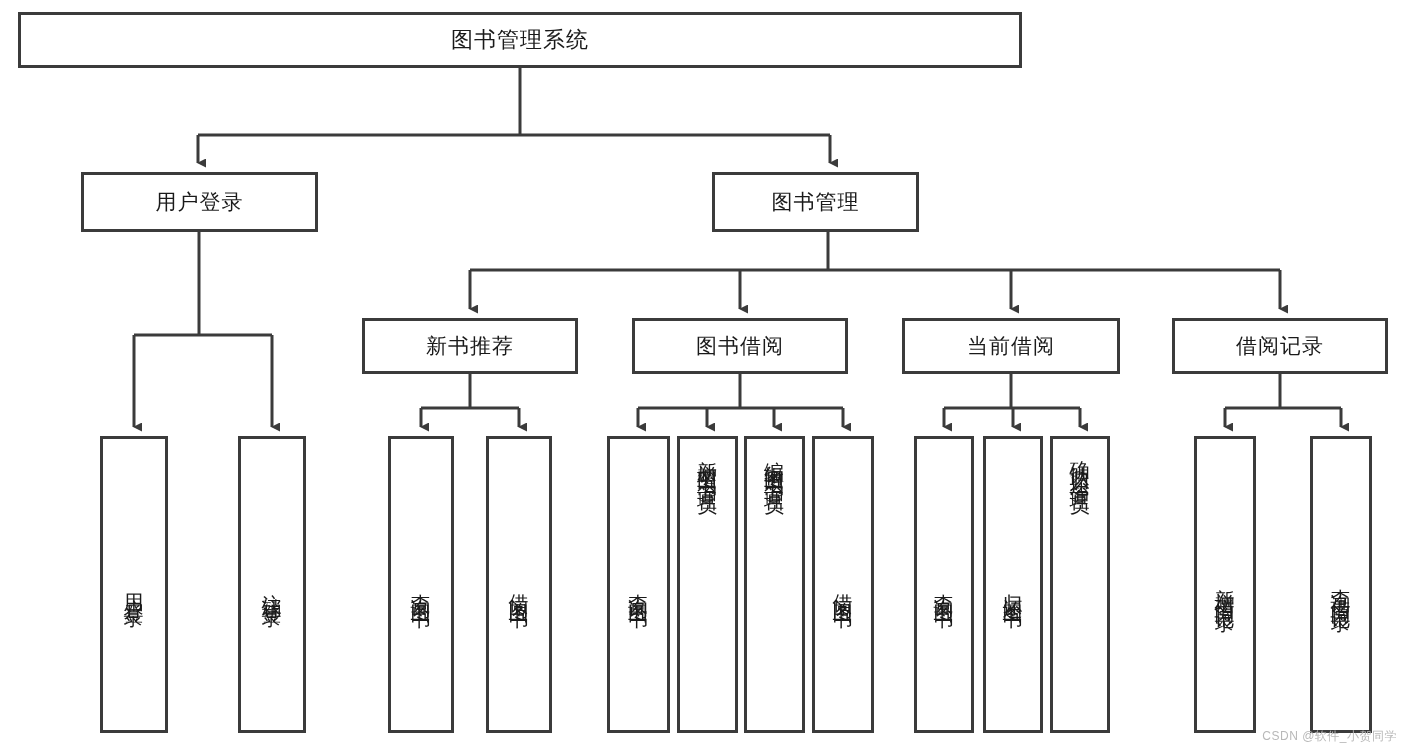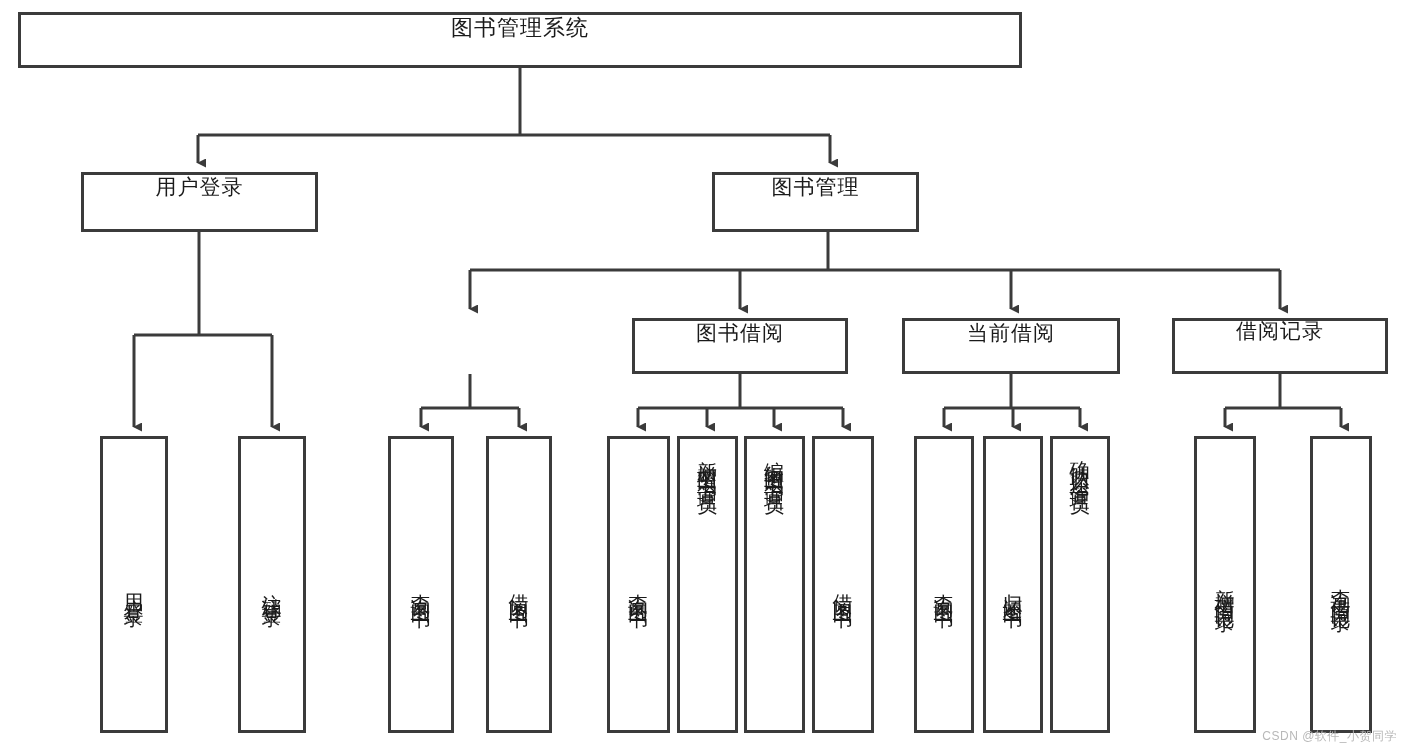--- a/index.html
+++ b/index.html
@@ -24,21 +24,21 @@
     width: 1405px;
     height: 747px;
     pointer-events: none;
   }
   .node {
     position: absolute;
     box-sizing: border-box;
     border: 3px solid #3b3b3b;
     background: #ffffff;
     display: flex;
-    align-items: flex-start;
+    align-items: center;
     justify-content: center;
     color: #1a1a1a;
     z-index: 2;
   }
   .node .label {
     font-size: 21px;
     line-height: 1.18;
     letter-spacing: 1px;
     white-space: nowrap;
     text-align: center;
@@ -131,27 +131,30 @@
     <span class="label">图书管理系统</span>
   </div>
 
   <div class="node mid" style="left:81px; top:172px; width:237px; height:60px;">
     <span class="label">用户登录</span>
   </div>
   <div class="node mid" style="left:712px; top:172px; width:207px; height:60px;">
     <span class="label">图书管理</span>
   </div>
 
+  <div class="node mid" style="left:362px; top:318px; width:216px; height:56px;">
+    <span class="label">新书推荐</span>
+  </div>
   <div class="node mid" style="left:902px; top:318px; width:218px; height:56px;">
     <span class="label">当前借阅</span>
   </div>
   <div class="node mid" style="left:632px; top:318px; width:216px; height:56px;">
     <span class="label">图书借阅</span>
   </div>
-  <div class="node mid" style="left:1172px; top:318px; width:216px; height:56px;font-family:Liberation Mono, monospace;">
+  <div class="node mid" style="left:1172px; top:318px; width:216px; height:56px;">
     <span class="label">借阅记录</span>
   </div>
 
   <div class="node vertical leaf-center" style="left:100px; top:436px; width:68px; height:297px;">
     <span class="label">用户登录</span>
   </div>
   <div class="node vertical leaf-center" style="left:238px; top:436px; width:68px; height:297px;">
     <span class="label">注销登录</span>
   </div>
 

